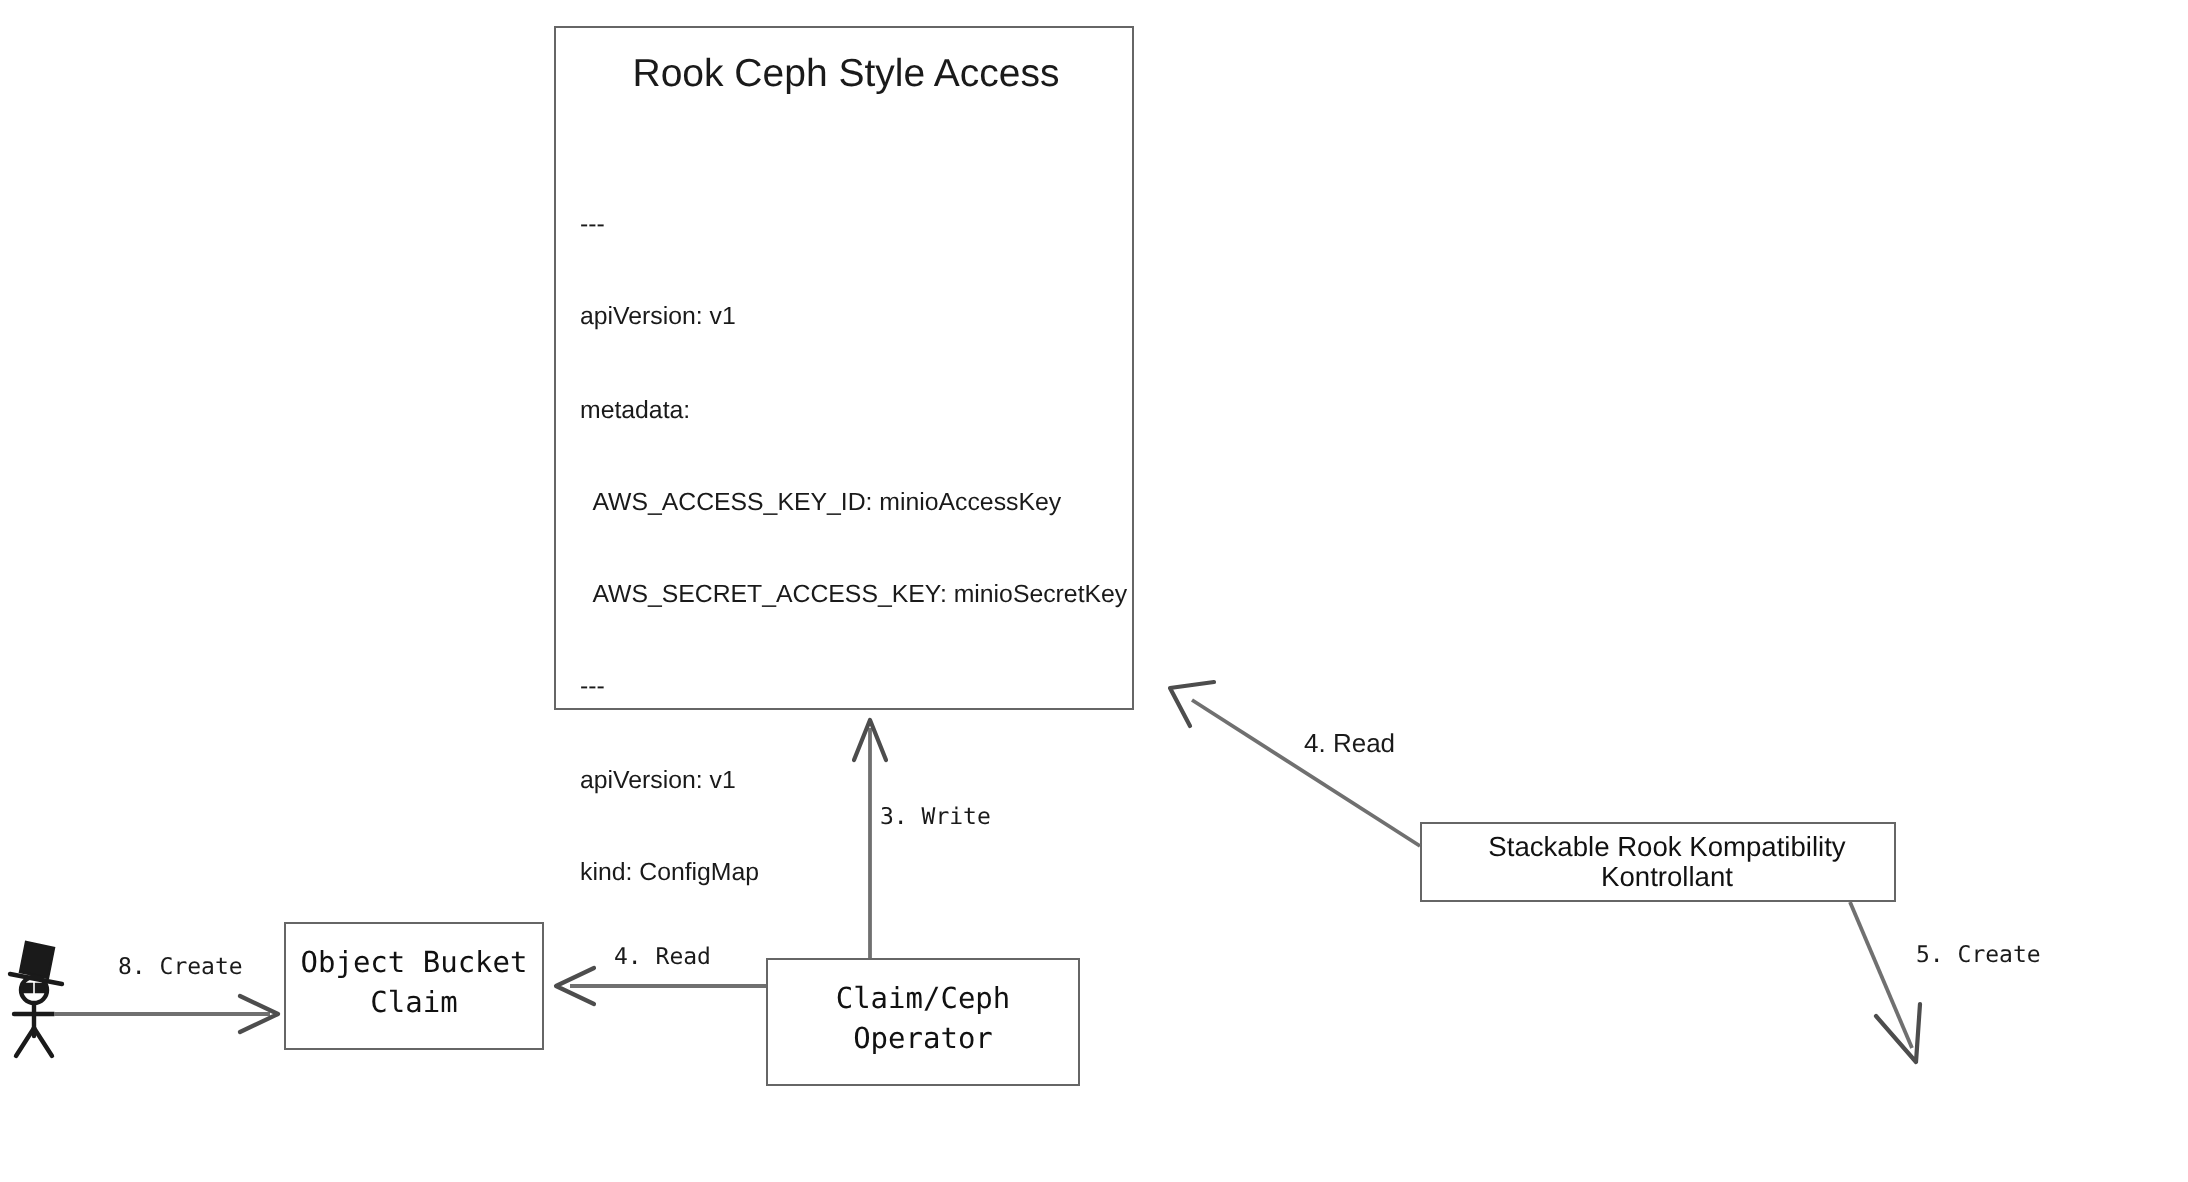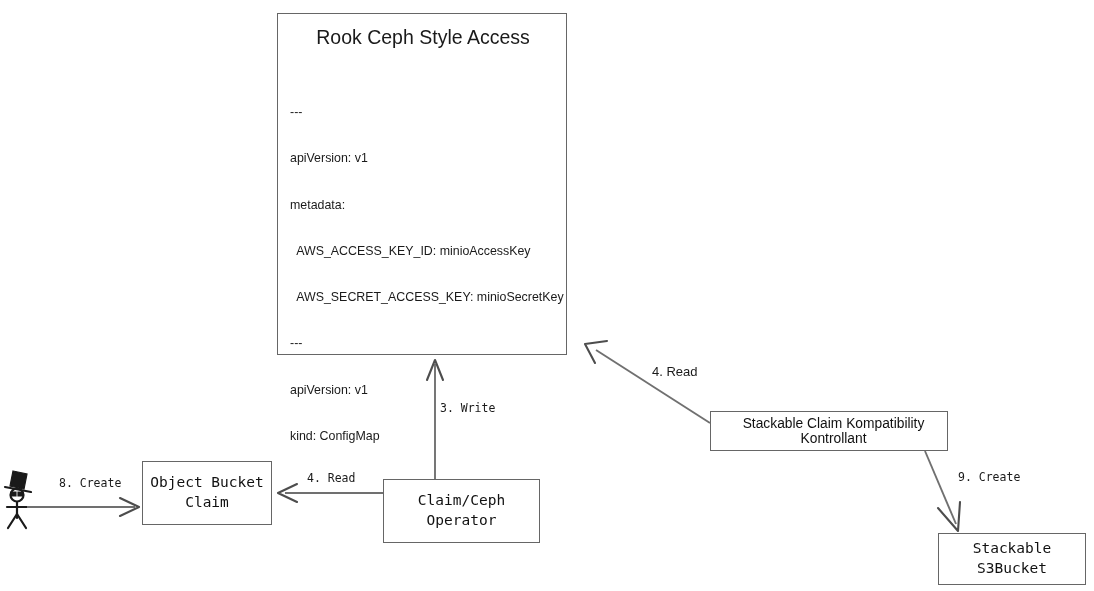--- a/index.html
+++ b/index.html
@@ -172,32 +172,29 @@
   <div id="obc-node" class="node mono">
     <span style="white-space:pre-line">Object Bucket
 Claim</span>
   </div>
 
   <div id="operator-node" class="node mono">
     <span>Claim/Ceph Operator</span>
   </div>
 
   <div id="srkk-node" class="node sans">
-    <span>Stackable Claim Kompatibility Kontrollant</span>
-  </div>
-
-  <div id="s3bucket-node" class="node mono">
-    <span>Stackable S3Bucket</span>
-  </div>
+    <span>Stackable Rook Kompatibility Kontrollant</span>
+  </div>
+
 
   <div id="label-1-create" class="edge-label mono">8. Create</div>
   <div id="label-2-read" class="edge-label mono">4. Read</div>
   <div id="label-3-write" class="edge-label mono">3. Write</div>
   <div id="label-4-read" class="edge-label sans">4. Read</div>
-  <div id="label-5-create" class="edge-label mono">9. Create</div>
+  <div id="label-5-create" class="edge-label mono">5. Create</div>
 
   <svg id="edges" viewBox="0 0 1094 591">
 
     <g>
 
       <path class="actor-fill" d="M 13 471 L 27 474 L 24 489 L 10 486 Z"></path>
 
       <path class="actor-stroke" d="M 5 487 L 31 492"></path>
 
       <circle cx="17" cy="495" r="6.5" fill="none" stroke="#1a1a1a" stroke-width="2.2"></circle>

